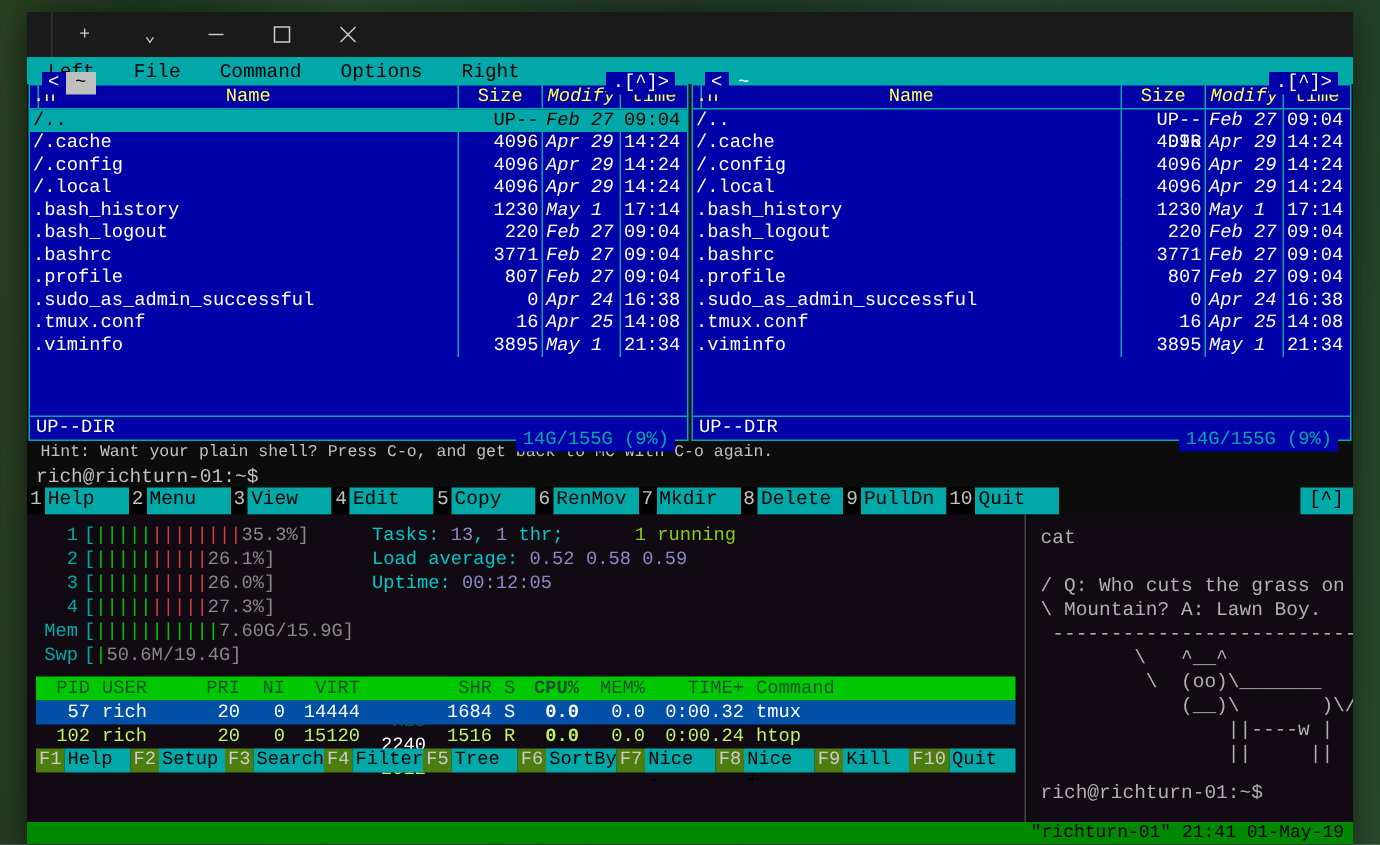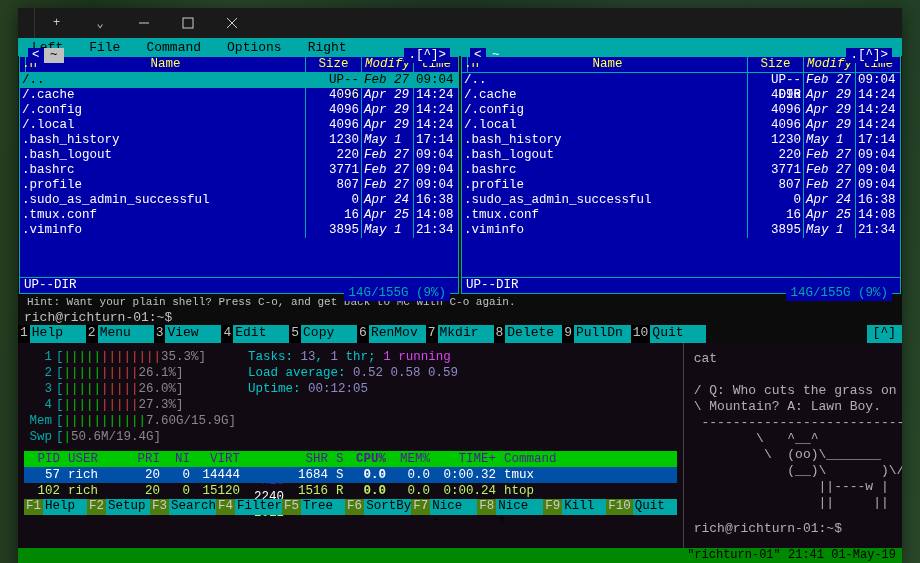--- a/index.html
+++ b/index.html
@@ -121,24 +121,24 @@
   .cpubars { font-size: 12.5px; line-height: 16px;}
   .cpuline { display: flex; gap: 4px;}
   .cpuline .lbl { color: #00aaaa; width: 28px; text-align: right;}
   .cpuline .bar { flex: 1; color: #00aaaa;}
   .mlbl { color:#00aaaa;}
   .cpuline .pct { color: #888; width: 60px; text-align: right;}
   .barseg.g { color: #00c800;}
   .barseg.r { color: #d04040;}
   .right-stats { font-size: 12.5px; line-height: 16px; color: #8a8ac8;}
   .right-stats .cyn { color: #00c8c8;}
-  .right-stats .grn { color: #d946ef;}
+  .right-stats .grn { color: #84cc16; margin-left: 40px;}
   .htop-topdual { display: flex; gap: 12px;}
   .htop-head {
-    background: #00c800; color: #4c1d95; font-size: 12.5px;
+    background: #00c800; color: #14532d; font-size: 12.5px;
     display: flex; height: 16px; align-items: center;
   }
   .htop-head span { padding: 0 4px;}
   .hc-pid{width:40px;text-align:right;} .hc-user{width:60px;}
   .hc-pri{width:40px;text-align:right;} .hc-ni{width:30px;text-align:right;}
   .hc-virt{width:50px;text-align:right;} .hc-res{width:44px;text-align:right;margin-top:43px;}
   .hc-shr{width:44px;text-align:right;} .hc-s{width:14px;}
   .hc-cpu{width:44px;text-align:right;font-weight:bold;} .hc-mem{width:44px;text-align:right;}
   .hc-time{width:66px;text-align:right;} .hc-cmd{flex:1;padding-left:6px;}
   .htop-row { display: flex; font-size: 12.5px; height: 16px; align-items: center; color:#bef264;}

